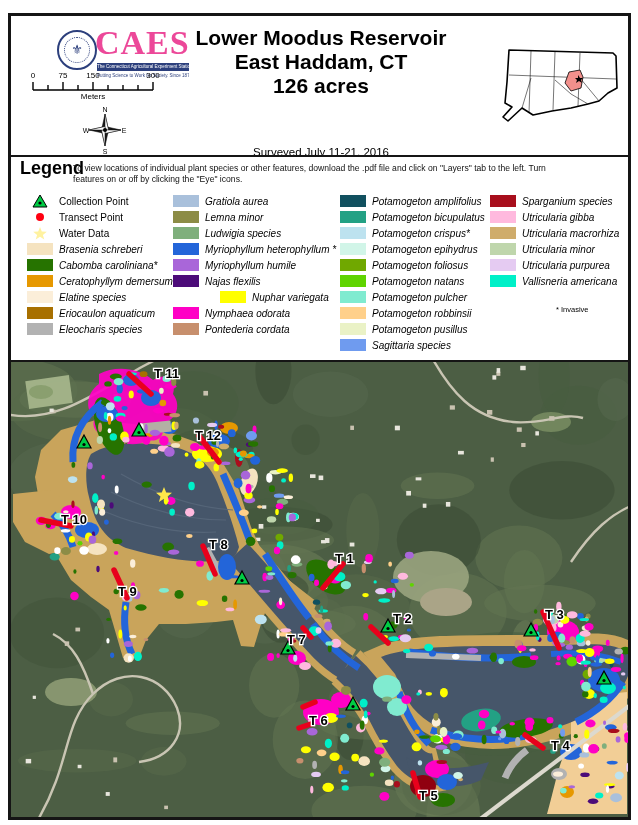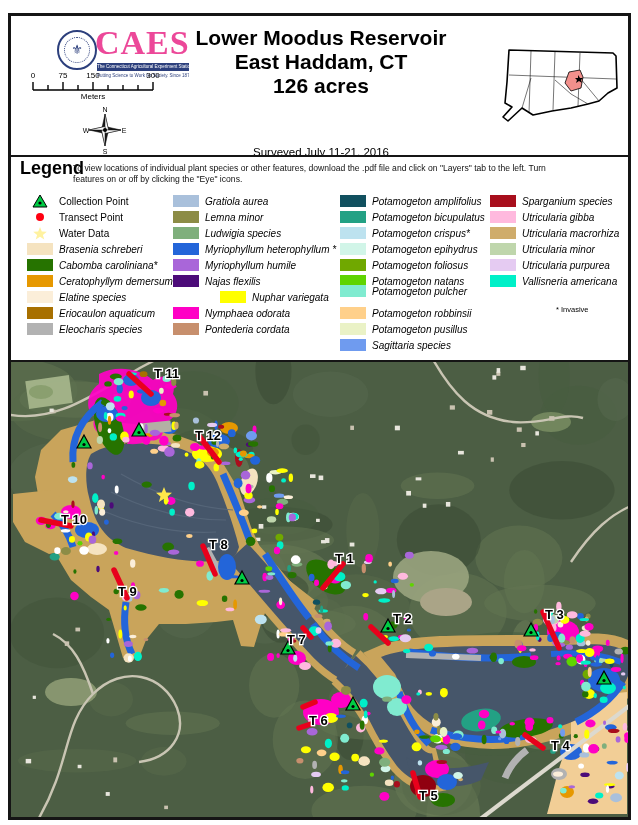--- a/index.html
+++ b/index.html
@@ -200,21 +200,21 @@
           <span class="sp-label">Potamogeton epihydrus</span>
         </div>
         <div class="lrow" style="left: 329px; top: 100px;">
           <span class="swatch" style="background: rgb(112, 168, 0);"></span>
           <span class="sp-label">Potamogeton foliosus</span>
         </div>
         <div class="lrow" style="left: 329px; top: 116px;">
           <span class="swatch" style="background: rgb(95, 212, 0);"></span>
           <span class="sp-label">Potamogeton natans</span>
         </div>
-        <div class="lrow" style="left: 329px; top: 126px;">
+        <div class="lrow" style="left: 329px; top: 132px;">
           <span class="swatch" style="background: rgb(128, 235, 208);"></span>
           <span class="sp-label">Potamogeton pulcher</span>
         </div>
         <div class="lrow" style="left: 329px; top: 148px;">
           <span class="swatch" style="background: rgb(255, 208, 138);"></span>
           <span class="sp-label">Potamogeton robbinsii</span>
         </div>
         <div class="lrow" style="left: 329px; top: 164px;">
           <span class="swatch" style="background: rgb(234, 242, 198);"></span>
           <span class="sp-label">Potamogeton pusillus</span>

